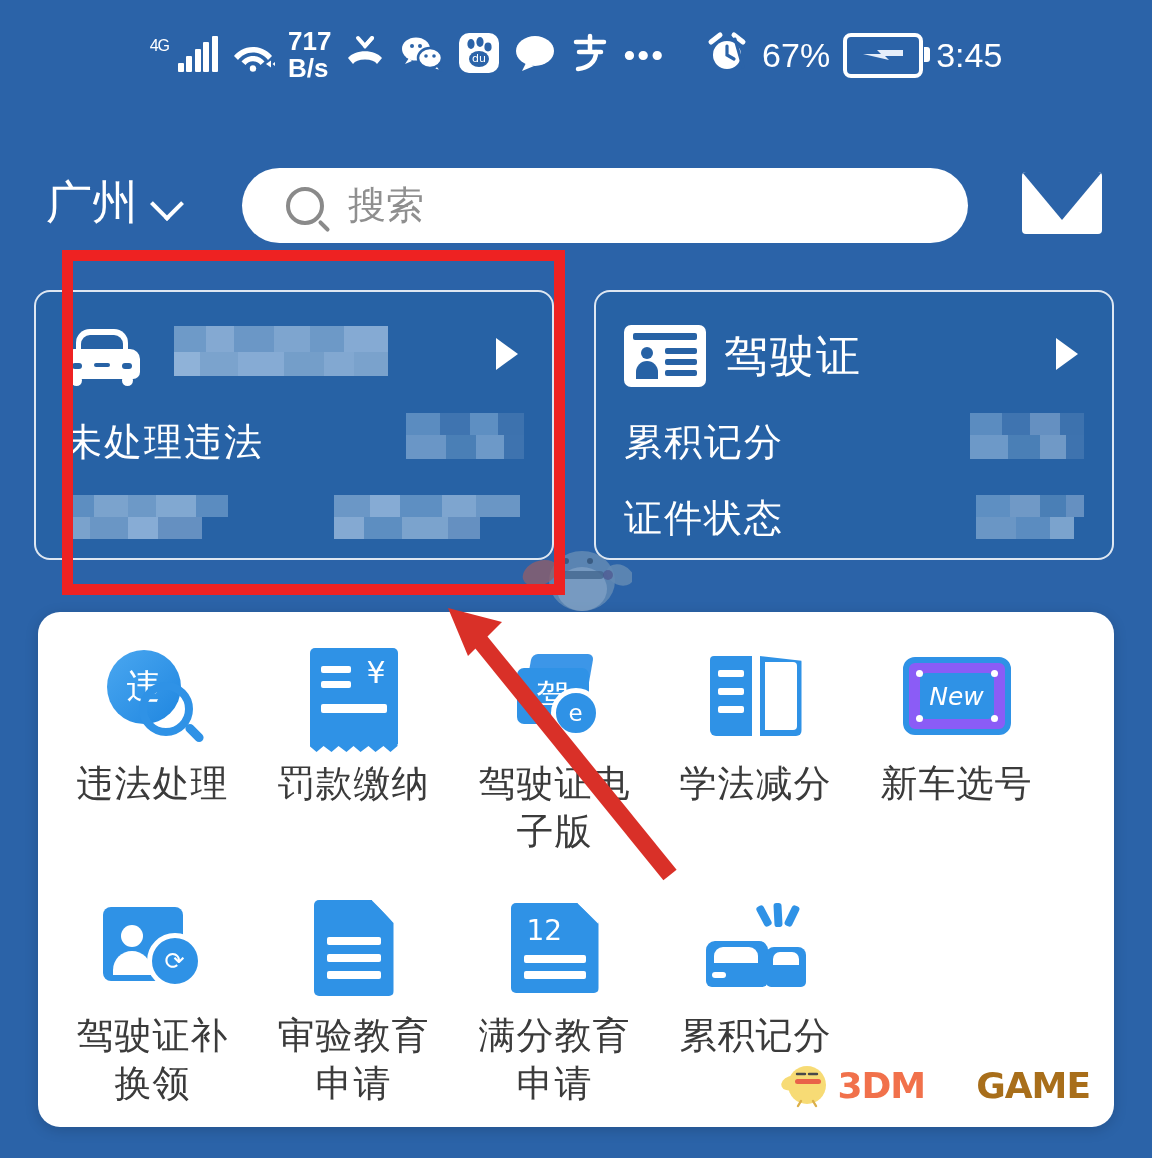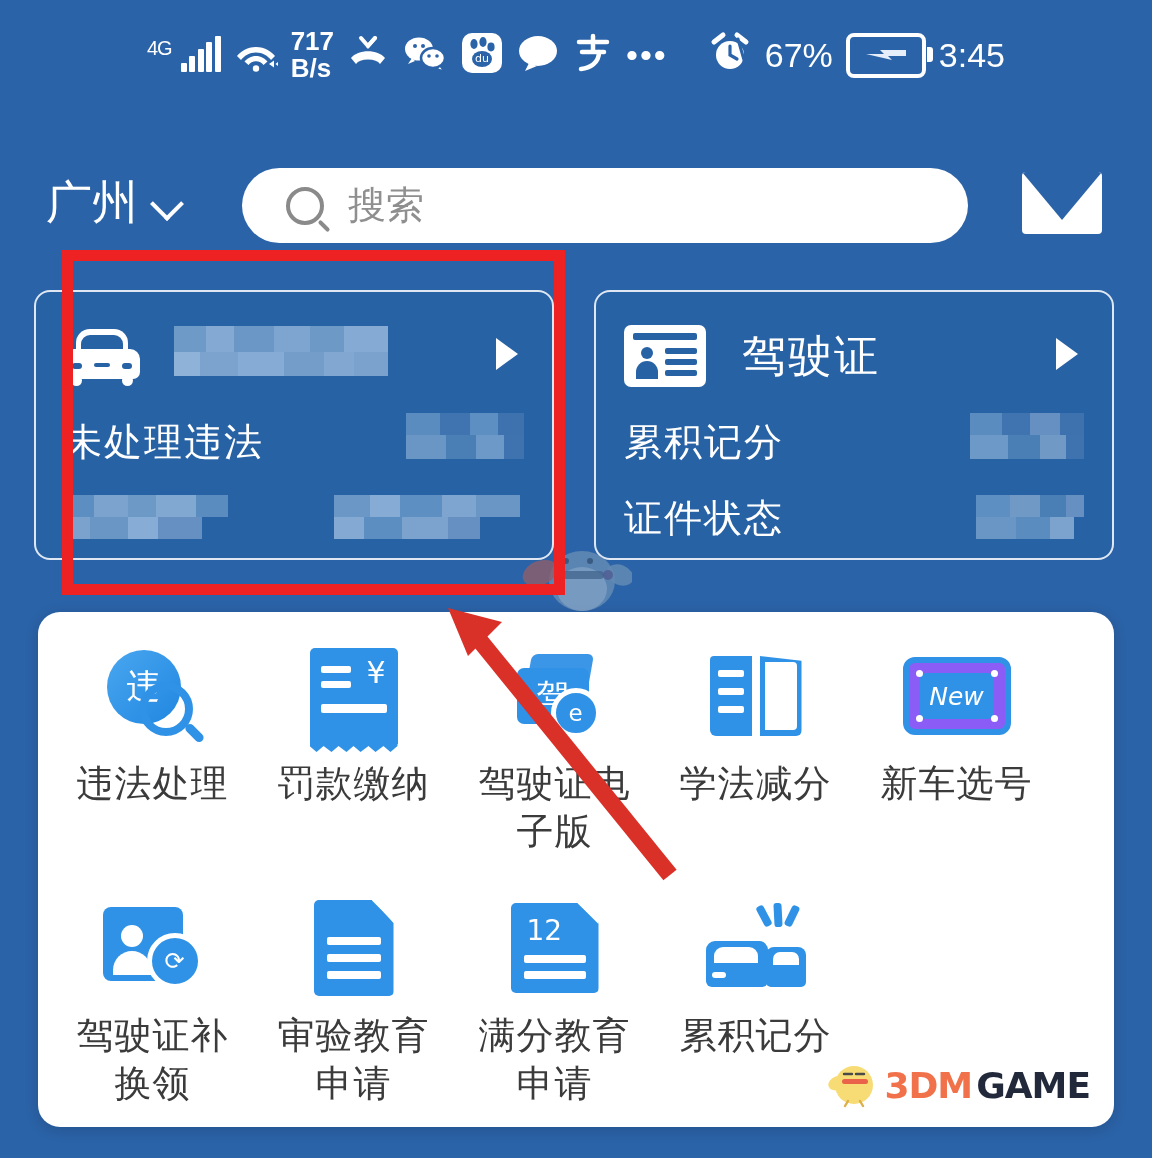--- a/index.html
+++ b/index.html
@@ -16,21 +16,21 @@
     overflow:hidden;
   }
 
   
   .statusbar{
     position:absolute;left:0;top:0;width:1152px;height:110px;
     display:flex;align-items:center;justify-content:center;
     color:#ffffff;
   }
   .sb-inner{display:flex;align-items:center;gap:13px;}
-  .net-type{font-size:20px;line-height:1;align-self:flex-start;margin-top:10px;margin-right:-4px;letter-spacing:-1px;}
+  .net-type{font-size:16px;line-height:1;align-self:flex-start;margin-top:10px;margin-right:-4px;letter-spacing:-1px;}
   .bars{display:flex;align-items:flex-end;gap:2.5px;height:34px;}
   .bars i{display:block;width:6px;background:#fff;border-radius:1px;}
   .bars i:nth-child(1){height:9px;}
   .bars i:nth-child(2){height:16px;}
   .bars i:nth-child(3){height:23px;}
   .bars i:nth-child(4){height:30px;}
   .bars i:nth-child(5){height:36px;}
   .speed{font-size:26px;line-height:27px;text-align:left;font-weight:700;}
   .clock-txt{font-size:34px;letter-spacing:0px;}
   .batt-pct{font-size:34px;}
@@ -79,21 +79,21 @@
   
   .card{
     position:absolute;top:290px;height:270px;
     border:2px solid rgba(255,255,255,.85);border-radius:16px;
     background:#2762a5;box-sizing:border-box;padding:26px 28px;
   }
   .card.left{left:34px;width:520px;}
   .card.right{left:594px;width:520px;}
   .card-head{display:flex;align-items:center;height:76px;position:relative;}
   .card-title{
-    font-size:44px;color:#fff;font-family:"DejaVu Sans",sans-serif;margin-left:36px;letter-spacing:2px;
+    font-size:44px;color:#fff;font-family:"DejaVu Sans",sans-serif;margin-left:18px;letter-spacing:2px;
   }
   .play-tri{
     position:absolute;right:6px;top:20px;width:0;height:0;
     border-left:22px solid #ffffff;border-top:16px solid transparent;border-bottom:16px solid transparent;
   }
   .card-row{
     display:flex;align-items:center;justify-content:space-between;height:68px;
   }
   .card-label{font-size:38px;color:#ffffff;font-family:"DejaVu Sans",sans-serif;letter-spacing:2px;}
 
@@ -276,21 +276,21 @@
   .anno-arrow{position:absolute;left:420px;top:590px;width:270px;height:300px;pointer-events:none;}
 
   
   .mascot-center{
     position:absolute;left:520px;top:535px;width:112px;height:78px;opacity:.55;
   }
   .wm{
     position:absolute;right:24px;bottom:14px;display:flex;align-items:center;gap:4px;opacity:.92;
   }
   .wm-text{font-size:36px;font-weight:bold;font-family:"DejaVu Sans",sans-serif;letter-spacing:-1px;}
-  .wm-3dm{color:#f0663c;} .wm-game{color:#0f172a;}
+  .wm-3dm{color:#f0663c;} .wm-game{color:#a16207;margin-left:47px;}
 </style>
 </head>
 <body>
 
 <div id="screen">
 
   <div class="statusbar">
     <div class="sb-inner">
       <span class="net-type">4G</span>
       <span class="bars">

